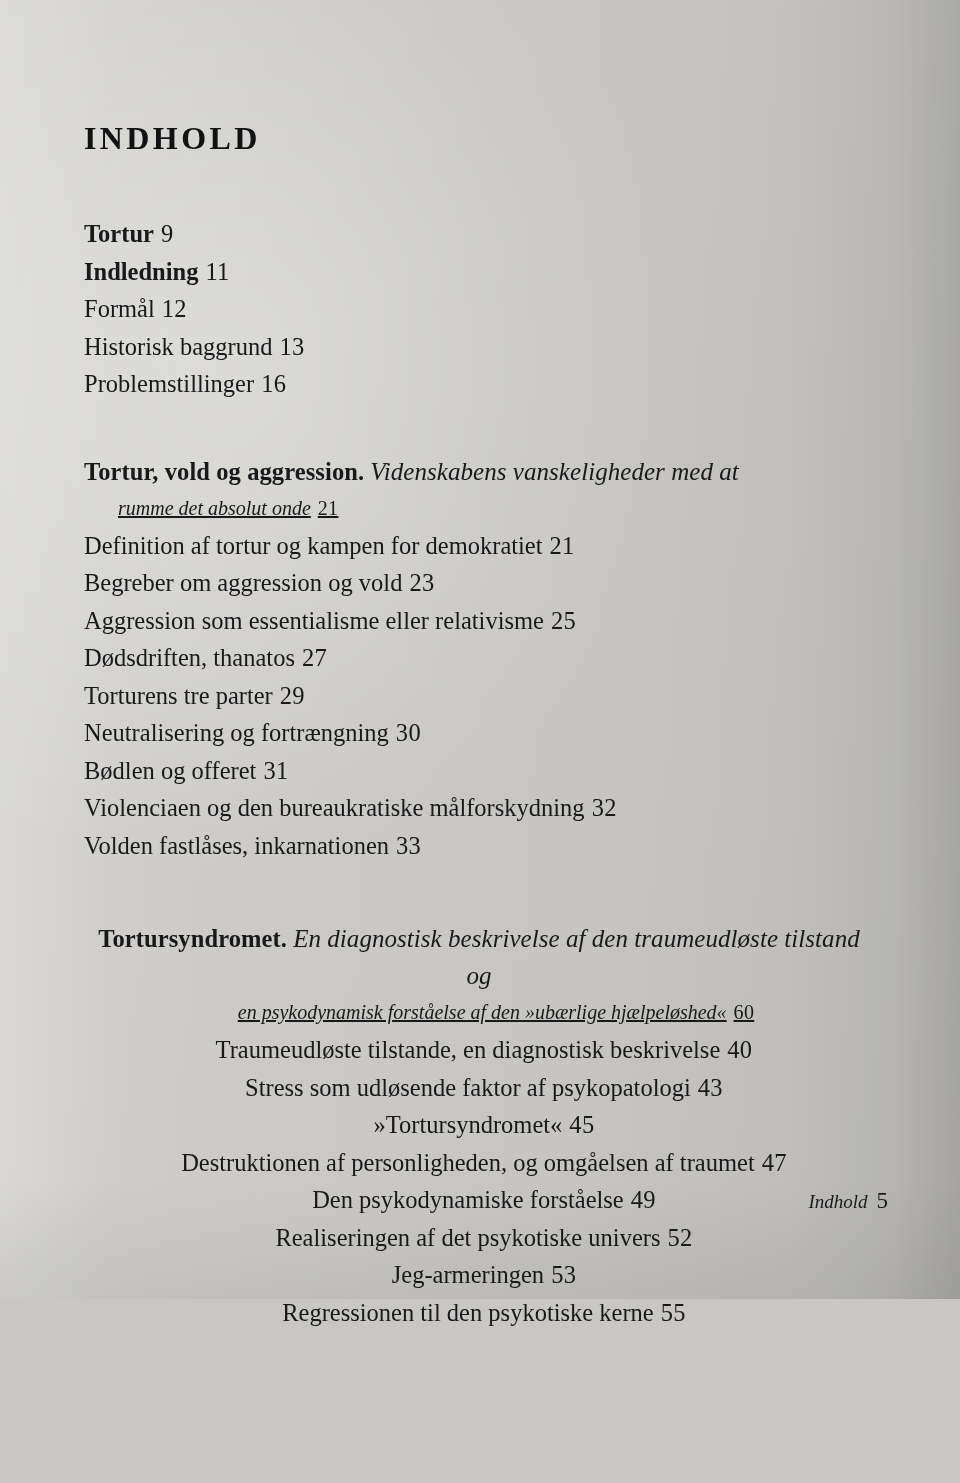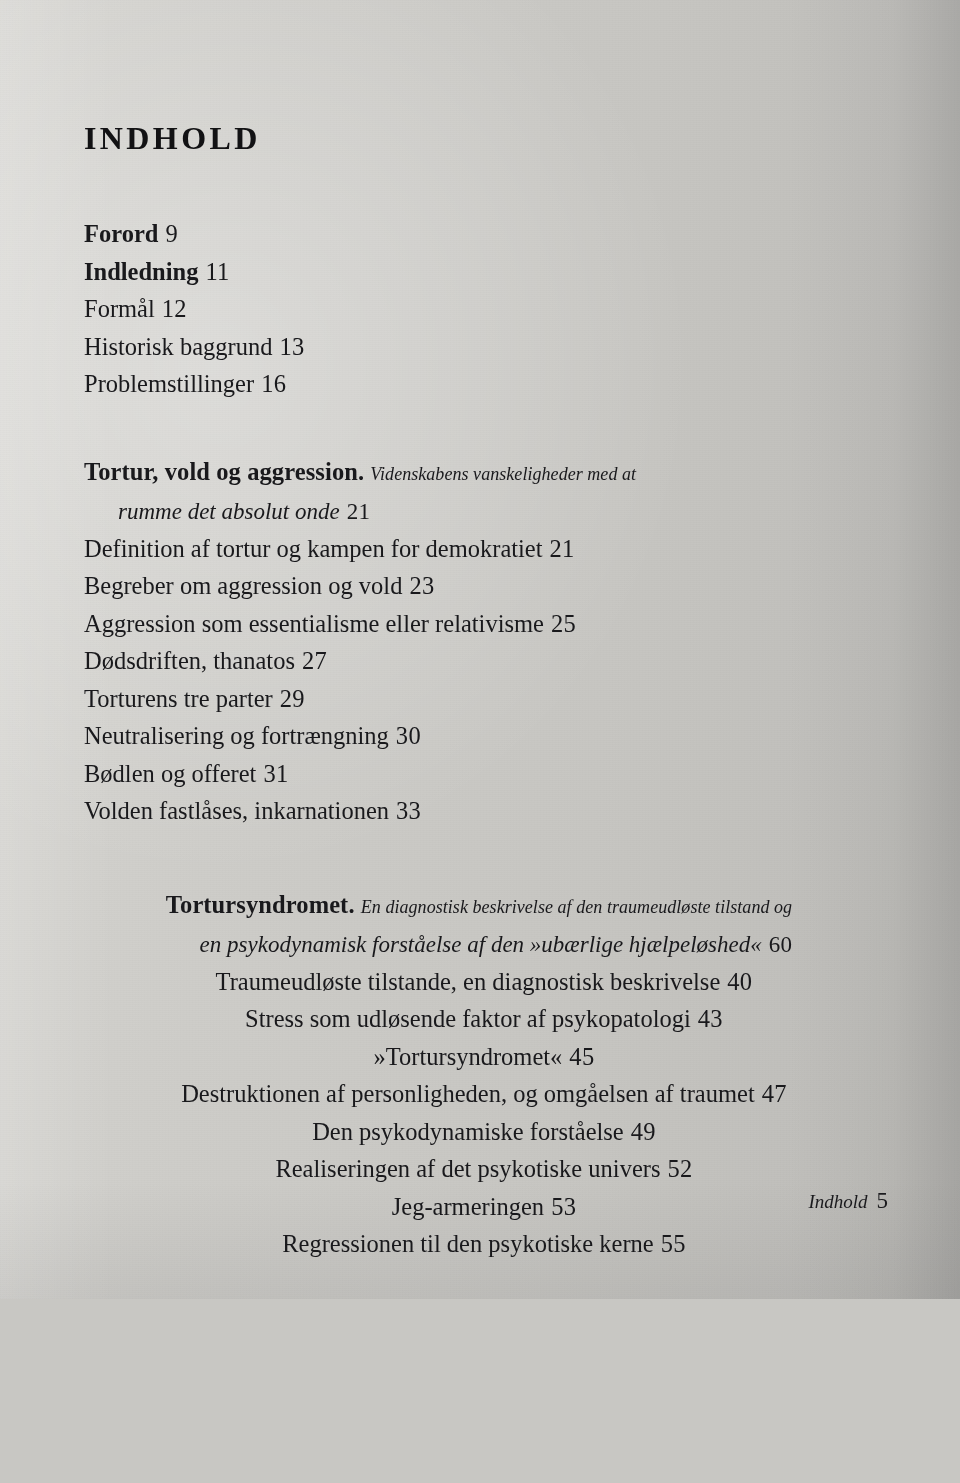--- a/index.html
+++ b/index.html
@@ -80,30 +80,31 @@
     white-space: normal;
     line-height: 37px;
     padding-right: 10px;
   }
   .chapter .title {
     font-weight: 700;
     letter-spacing: .1px;
   }
   .chapter .subtitle {
     font-style: italic;
-    font-size: 18px;
+    font-size: 25px;
     letter-spacing: .05px;
     margin-top: 26px;
   }
   .chapter-cont {
     display: block;
     padding-left: 34px;
     font-style: italic;
-    font-size: 23px;
+    font-size: 20px;
     line-height: 37px;
+    text-decoration: underline;
   }
   .chapter-cont .pg { font-style: normal; }
 
   .bold-head { font-weight: 700; }
   .pg {
     font-weight: 400;
     font-style: normal;
     margin-left: 7px;
     letter-spacing: .3px;
   }
@@ -130,21 +131,21 @@
 <div id="page">
   <div id="grain"></div>
   <div id="edge-shade"></div>
 
   <div id="content">
 
     <h1 id="toc-title">INDHOLD</h1>
 
     <div class="group g-forord">
       <div class="entry">
-        <span class="bold-head">Forord</span><span class="pg">9</span>
+        <span class="bold-head">Tortur</span><span class="pg">9</span>
       </div>
     </div>
 
     <div class="group g-indledning">
       <div class="entry">
         <span class="bold-head">Indledning</span><span class="pg">11</span>
       </div>
       <div class="entry">
         <span>Formål</span><span class="pg">12</span>
       </div>
@@ -177,20 +178,23 @@
       <div class="entry">
         <span>Torturens tre parter</span><span class="pg">29</span>
       </div>
       <div class="entry">
         <span>Neutralisering og fortrængning</span><span class="pg">30</span>
       </div>
       <div class="entry">
         <span>Bødlen og offeret</span><span class="pg">31</span>
       </div>
       <div class="entry">
+        <span>Violenciaen og den bureaukratiske målforskydning</span><span class="pg">32</span>
+      </div>
+      <div class="entry">
         <span>Volden fastlåses, inkarnationen</span><span class="pg">33</span>
       </div>
     </div>
 
     <div class="group g-syndrom">
       <div class="entry chapter">
         <span class="title">Tortursyndromet.</span>
         <span class="subtitle">En diagnostisk beskrivelse af den traumeudløste tilstand og</span>
         <span class="chapter-cont"><span>en psykodynamisk forståelse af den »ubærlige hjælpeløshed«</span><span class="pg">60</span></span>
       </div>

